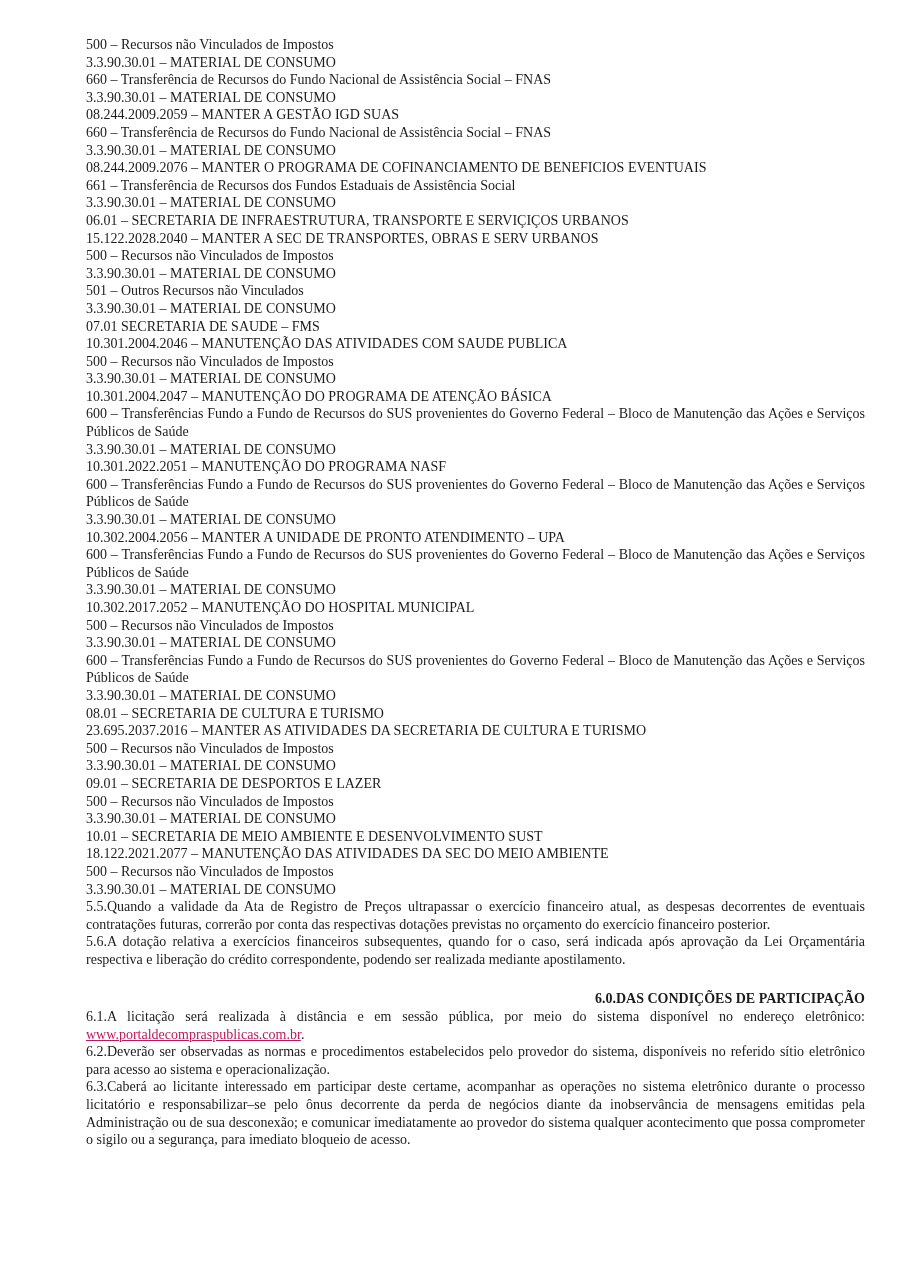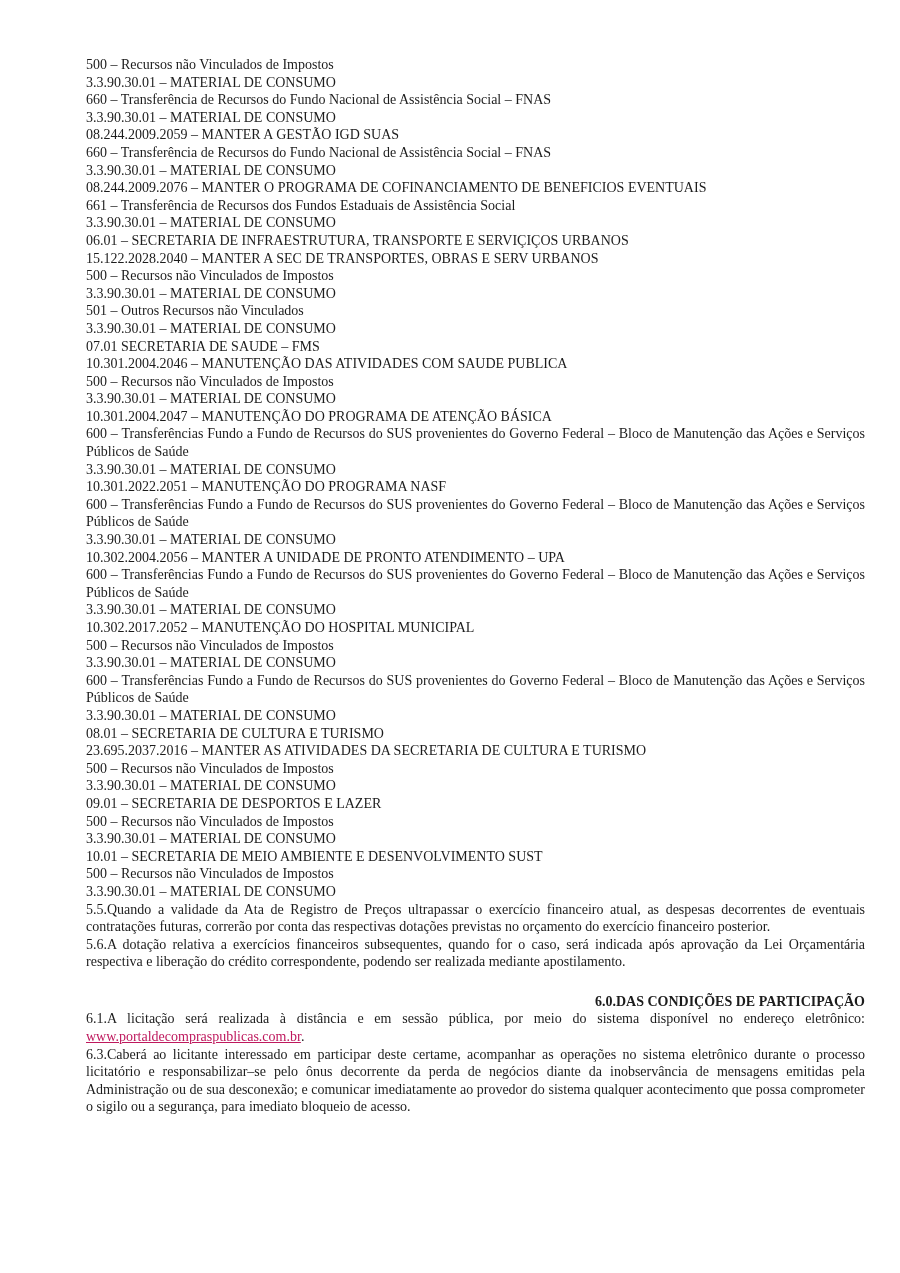--- a/index.html
+++ b/index.html
@@ -6,21 +6,21 @@
     margin: 0;
     padding: 0;
     background: #ffffff;
   }
   .page {
     position: relative;
     width: 900px;
     height: 1273px;
     box-sizing: border-box;
     background: #ffffff;
-    padding: 56px 35px 0 86px;
+    padding: 36px 35px 0 86px;
     font-family: "Liberation Serif", "DejaVu Serif", serif;
     font-size: 14px;
     line-height: 17.6px;
     color: #1c1c1c;
     overflow: hidden;
   }
   .budget-list p {
     margin: 0;
     text-align: justify;
   }
@@ -81,28 +81,30 @@
       <p>600 – Transferências Fundo a Fundo de Recursos do SUS provenientes do Governo Federal – Bloco de Manutenção das Ações e Serviços Públicos de Saúde</p>
       <p>3.3.90.30.01 – MATERIAL DE CONSUMO</p>
       <p>08.01 – SECRETARIA DE CULTURA E TURISMO</p>
       <p>23.695.2037.2016 – MANTER AS ATIVIDADES DA SECRETARIA DE CULTURA E TURISMO</p>
       <p>500 – Recursos não Vinculados de Impostos</p>
       <p>3.3.90.30.01 – MATERIAL DE CONSUMO</p>
       <p>09.01 – SECRETARIA DE DESPORTOS E LAZER</p>
       <p>500 – Recursos não Vinculados de Impostos</p>
       <p>3.3.90.30.01 – MATERIAL DE CONSUMO</p>
       <p>10.01 – SECRETARIA DE MEIO AMBIENTE E DESENVOLVIMENTO SUST</p>
+      <p>18.122.2021.2077 – MANUTENÇÃO DAS ATIVIDADES DA SEC DO MEIO AMBIENTE</p>
       <p>500 – Recursos não Vinculados de Impostos</p>
       <p>3.3.90.30.01 – MATERIAL DE CONSUMO</p>
     </div>
 
   <p class="para gap-lg">5.5.Quando a validade da Ata de Registro de Preços ultrapassar o exercício financeiro atual, as despesas decorrentes de eventuais contratações futuras, correrão por conta das respectivas dotações previstas no orçamento do exercício financeiro posterior.</p>
 
   <p class="para">5.6.A dotação relativa a exercícios financeiros subsequentes, quando for o caso, será indicada após aprovação da Lei Orçamentária respectiva e liberação do crédito correspondente, podendo ser realizada mediante apostilamento.</p>
 
   <p class="heading">6.0.DAS CONDIÇÕES DE PARTICIPAÇÃO</p>
 
   <p class="para"><span>6.1.A licitação será realizada à distância e em sessão pública, por meio do sistema disponível no endereço eletrônico: </span><a class="doc-link">www.portaldecompraspublicas.com.br</a><span>.</span></p>
 
+  <p class="para">6.2.Deverão ser observadas as normas e procedimentos estabelecidos pelo provedor do sistema, disponíveis no referido sítio eletrônico para acesso ao sistema e operacionalização.</p>
 
   <p class="para">6.3.Caberá ao licitante interessado em participar deste certame, acompanhar as operações no sistema eletrônico durante o processo licitatório e responsabilizar–se pelo ônus decorrente da perda de negócios diante da inobservância de mensagens emitidas pela Administração ou de sua desconexão; e comunicar imediatamente ao provedor do sistema qualquer acontecimento que possa comprometer o sigilo ou a segurança, para imediato bloqueio de acesso.</p>
 
 </div>
 
 </body></html>

